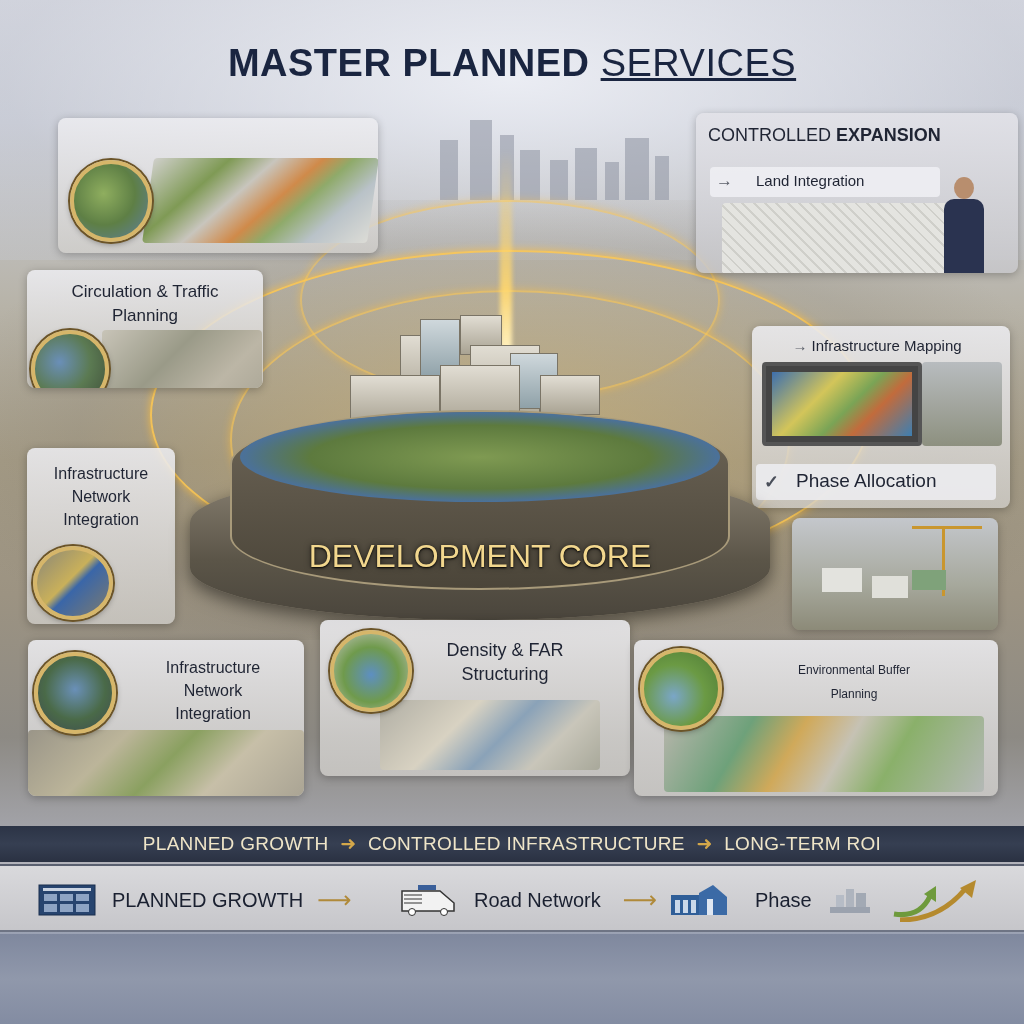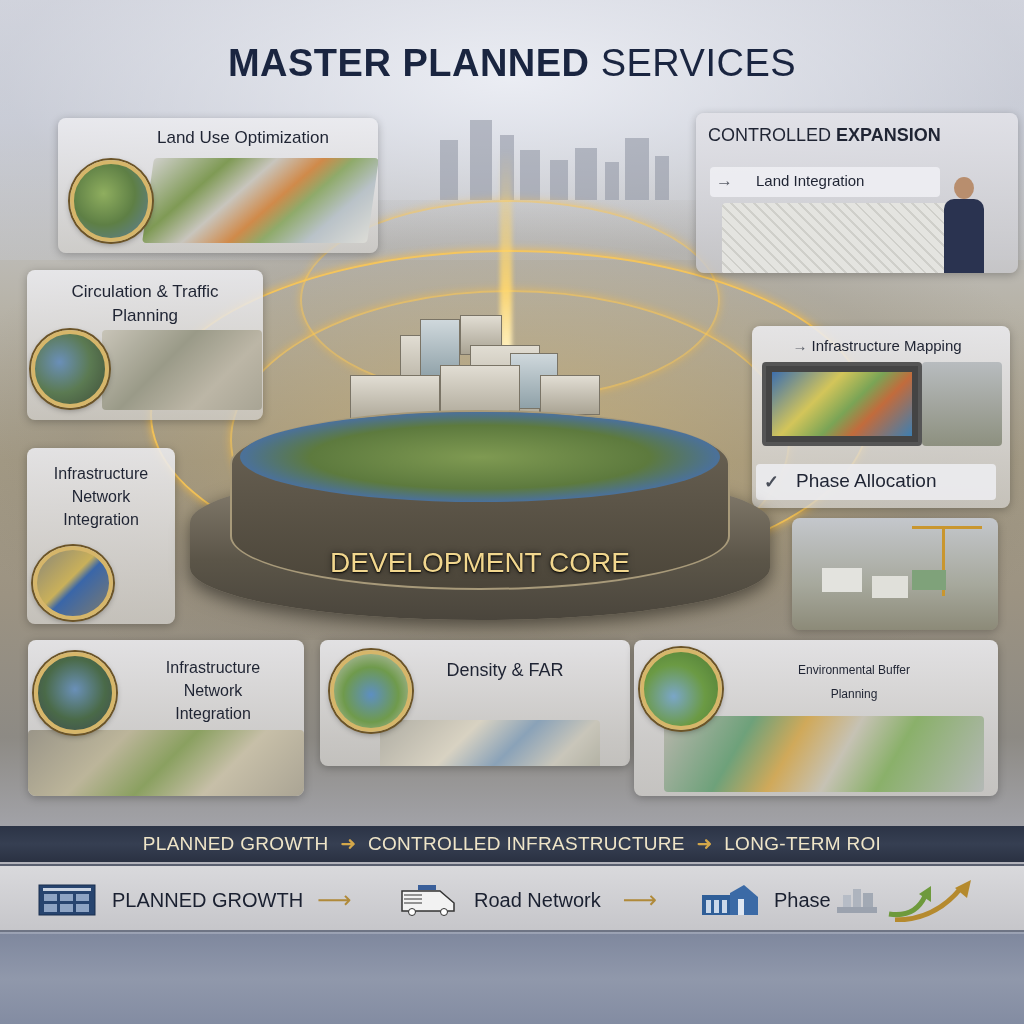--- a/index.html
+++ b/index.html
@@ -12,21 +12,21 @@
   .sky-haze { position: absolute; left:0; top:0; width:1024px; height:260px;
     background: radial-gradient(ellipse at 50% 30%, rgba(240,242,248,0.85), rgba(200,204,214,0.3) 70%); }
   .skyline { position:absolute; left:400px; top:110px; width:300px; height:90px; }
   .skyline div { position:absolute; bottom:0; background: rgba(140,146,160,0.55); }
   .ground-mid { position:absolute; left:0; top:200px; width:1024px; height:440px;
     background: radial-gradient(ellipse at 50% 55%, rgba(214,178,96,0.45), rgba(120,110,90,0.15) 60%, transparent 80%); }
 
   .title { position:absolute; top:42px; left:0; width:1024px; text-align:center;
     font-family: "Liberation Sans", sans-serif; font-size:38px; color:#1a2540; letter-spacing:0.5px; }
   .title .bold { font-weight:700; }
-  .title .light { font-weight:400; }
+  .title .light { font-weight:400;text-decoration:underline; }
 
   .card { position:absolute; border-radius:8px;
     background: linear-gradient(180deg, rgba(236,236,240,0.88), rgba(210,208,204,0.75));
     box-shadow: 0 2px 8px rgba(0,0,0,0.25); overflow:hidden; }
   .card-label { position:absolute; font-family:"Liberation Sans", sans-serif; color:#1f2433; font-size:17px; line-height:24px; text-align:center; }
   .thumb-circle { position:absolute; border-radius:50%; border:4px solid #d6b66a;
     box-shadow: 0 0 0 2px #6b5428, 0 2px 6px rgba(0,0,0,0.4); overflow:hidden; }
   .map-img { position:absolute; border-radius:4px; overflow:hidden; }
 
   .gold-line { position:absolute; border:2px solid rgba(255,200,80,0.85); border-radius:50%;
@@ -38,21 +38,21 @@
   .core { position:absolute; left:190px; top:410px; width:580px; height:210px; }
   .core-base { position:absolute; left:0; top:60px; width:580px; height:150px; border-radius:50%/35%;
     background: linear-gradient(180deg, #8a8273, #5b5548 60%, #4a453c); box-shadow: 0 6px 18px rgba(0,0,0,0.5); }
   .core-top-ring { position:absolute; left:40px; top:0; width:500px; height:180px; border-radius:50%/30%;
     background: linear-gradient(180deg, #6d6557, #4b4539); border:2px solid #a89a7a; }
   .core-top { position:absolute; left:50px; top:2px; width:480px; height:90px; border-radius:50%;
     background: radial-gradient(ellipse at 50% 50%, #7f9a52, #5d7a3e 50%, #4b7199 70%, #6a8a44); }
   .core-label { position:absolute; left:0; width:580px; text-align:center;
     font-family:"Liberation Sans", sans-serif; color:#f2d78e; text-shadow: 0 1px 2px #000, 0 0 6px rgba(0,0,0,0.6); }
   .core-label.l1 { top:110px; font-size:28px; }
-  .core-label.l2 { top:137px; font-size:28px; }
+  .core-label.l2 { top:128px; font-size:32px; }
 
   .buildings { position:absolute; left:350px; top:315px; width:270px; height:120px; }
   .buildings div { position:absolute; background: linear-gradient(180deg, #e1ddd3, #a9a393); border:1px solid #7a7466; }
   .buildings div.glass { background: linear-gradient(180deg, #cfd8dc, #8fa1a8); }
 
   .strip-dark { position:absolute; left:0; top:826px; width:1024px; height:36px;
     background: linear-gradient(180deg, #2c3446, #363f52, #2a3142); }
   .strip-dark-text { position:absolute; left:0; top:832px; width:1024px; text-align:center;
     font-family:"Liberation Sans", sans-serif; font-size:19px; color:#efe5c8; letter-spacing:0.3px; }
   .strip-dark-text .arrow { color:#d4a84a; margin: 0 6px; }
@@ -90,26 +90,25 @@
   <span class="bold">MASTER PLANNED</span>
   <span class="light">SERVICES</span>
 </div>
 
 <div class="gold-line" style="left:150px;top:250px;width:720px;height:330px;"></div>
 <div class="gold-line" style="left:230px;top:290px;width:560px;height:300px;opacity:0.7;"></div>
 <div class="gold-line" style="left:300px;top:200px;width:420px;height:200px;opacity:0.6;"></div>
 <div class="beam"></div>
 
 <div class="card" style="left:58px;top:118px;width:320px;height:135px;">
-  <div class="card-label" style="left:60px;top:8px;width:250px;">Land Use Optimization</div>
   <div class="map-img" style="left:90px;top:40px;width:225px;height:85px;background:linear-gradient(135deg,#cfcfca 0%,#7f9a55 25%,#c8c5bd 40%,#d08a4a 55%,#8faa6a 65%,#b9c2c8 80%,#dcdcd6 100%);transform:skewX(-8deg);"></div>
   <div class="thumb-circle" style="left:12px;top:42px;width:82px;height:82px;background:radial-gradient(circle at 40% 40%,#8fae5f,#5e7f45 50%,#5f7fa0);"></div>
 </div>
 
-<div class="card" style="left:27px;top:270px;width:236px;height:150px;padding-left:12px;">
+<div class="card" style="left:27px;top:270px;width:236px;height:118px;padding-left:12px;">
   <div class="card-label" style="left:0;top:10px;width:236px;">
     <div>Circulation &amp; Traffic</div>
     <div>Planning</div>
   </div>
   <div class="map-img" style="left:75px;top:60px;width:160px;height:80px;background:linear-gradient(135deg,#c8c4b8,#9a9a88 40%,#bcb6a6 70%,#a8a494);"></div>
   <div class="thumb-circle" style="left:4px;top:60px;width:78px;height:78px;background:radial-gradient(circle at 35% 40%,#6a8fb8,#5b7a52 50%,#3f4e3a);"></div>
 </div>
 
 <div class="card" style="left:27px;top:448px;width:148px;height:176px;">
   <div class="card-label" style="left:0;top:14px;width:148px;font-size:16px;line-height:23px;">
@@ -183,23 +182,24 @@
 <div class="card" style="left:28px;top:640px;width:276px;height:156px;">
   <div class="card-label" style="left:110px;top:16px;width:150px;font-size:16px;line-height:23px;">
     <div>Infrastructure</div>
     <div>Network</div>
     <div>Integration</div>
   </div>
   <div class="map-img" style="left:0;top:90px;width:276px;height:66px;background:linear-gradient(135deg,#9a9588,#bcb59a 30%,#8aa060 50%,#c7bfa8 70%,#aaa494);"></div>
   <div class="thumb-circle" style="left:6px;top:12px;width:82px;height:82px;background:radial-gradient(circle at 50% 45%,#6a90b8,#4a6a48 55%,#3e4a52);"></div>
 </div>
 
-<div class="card" style="left:320px;top:640px;width:310px;height:126px;">
+<div class="card" style="left:320px;top:620px;width:310px;height:156px;">
   <div class="card-label" style="left:90px;top:18px;width:190px;font-size:18px;line-height:24px;">
     <div>Density &amp; FAR</div>
+    <div>Structuring</div>
   </div>
   <div class="map-img" style="left:60px;top:80px;width:220px;height:70px;background:linear-gradient(135deg,#b0aea4,#d8d2c2 35%,#8aa2b8 55%,#c9c6ba 75%,#a8a89a);"></div>
   <div class="thumb-circle" style="left:10px;top:10px;width:82px;height:82px;background:radial-gradient(circle at 50% 55%,#5d8fc2,#6f9a4c 50%,#c7c7c0);"></div>
 </div>
 
 <div class="card" style="left:634px;top:640px;width:364px;height:156px;">
   <div class="card-label" style="left:90px;top:18px;width:260px;font-size:12px;line-height:24px;">
     <div>Environmental Buffer</div>
     <div>Planning</div>
   </div>
@@ -237,21 +237,21 @@
       <path d="M2 8 H40 L54 20 V28 H2 Z" fill="#f2f2f2" stroke="#333" stroke-width="1.5"></path>
       <line x1="4" y1="12" x2="22" y2="12" stroke="#333"></line>
         <line x1="4" y1="16" x2="22" y2="16" stroke="#333"></line>
         <line x1="4" y1="20" x2="22" y2="20" stroke="#333"></line>
       <circle cx="12" cy="29" r="3.5" fill="#fff" stroke="#333"></circle>
         <circle cx="44" cy="29" r="3.5" fill="#fff" stroke="#333"></circle>
     </svg>
     <span class="flow-text" style="margin-left:16px;">Road Network</span>
     <span class="flow-arrow" style="margin-left:22px;">⟶</span>
   </div>
-  <div class="flow" style="left:700px;">
+  <div class="flow" style="left:669px;gap:12px;">
     <svg width="60" height="34" viewBox="0 0 60 34">
       <rect x="2" y="12" width="30" height="20" fill="#2f5e98"></rect>
       <rect x="6" y="17" width="5" height="13" fill="#c9d8ea"></rect>
         <rect x="14" y="17" width="5" height="13" fill="#c9d8ea"></rect>
         <rect x="22" y="17" width="5" height="13" fill="#c9d8ea"></rect>
       <path d="M30 32 V10 L44 2 L58 14 V32 Z" fill="#3b6aa6"></path>
       <rect x="38" y="16" width="6" height="16" fill="#dfe7f2"></rect>
     </svg>
     <span class="flow-text" style="margin-left:14px;">Phase</span>
     <svg width="44" height="30" viewBox="0 0 44 30" style="margin-left:4px;">

